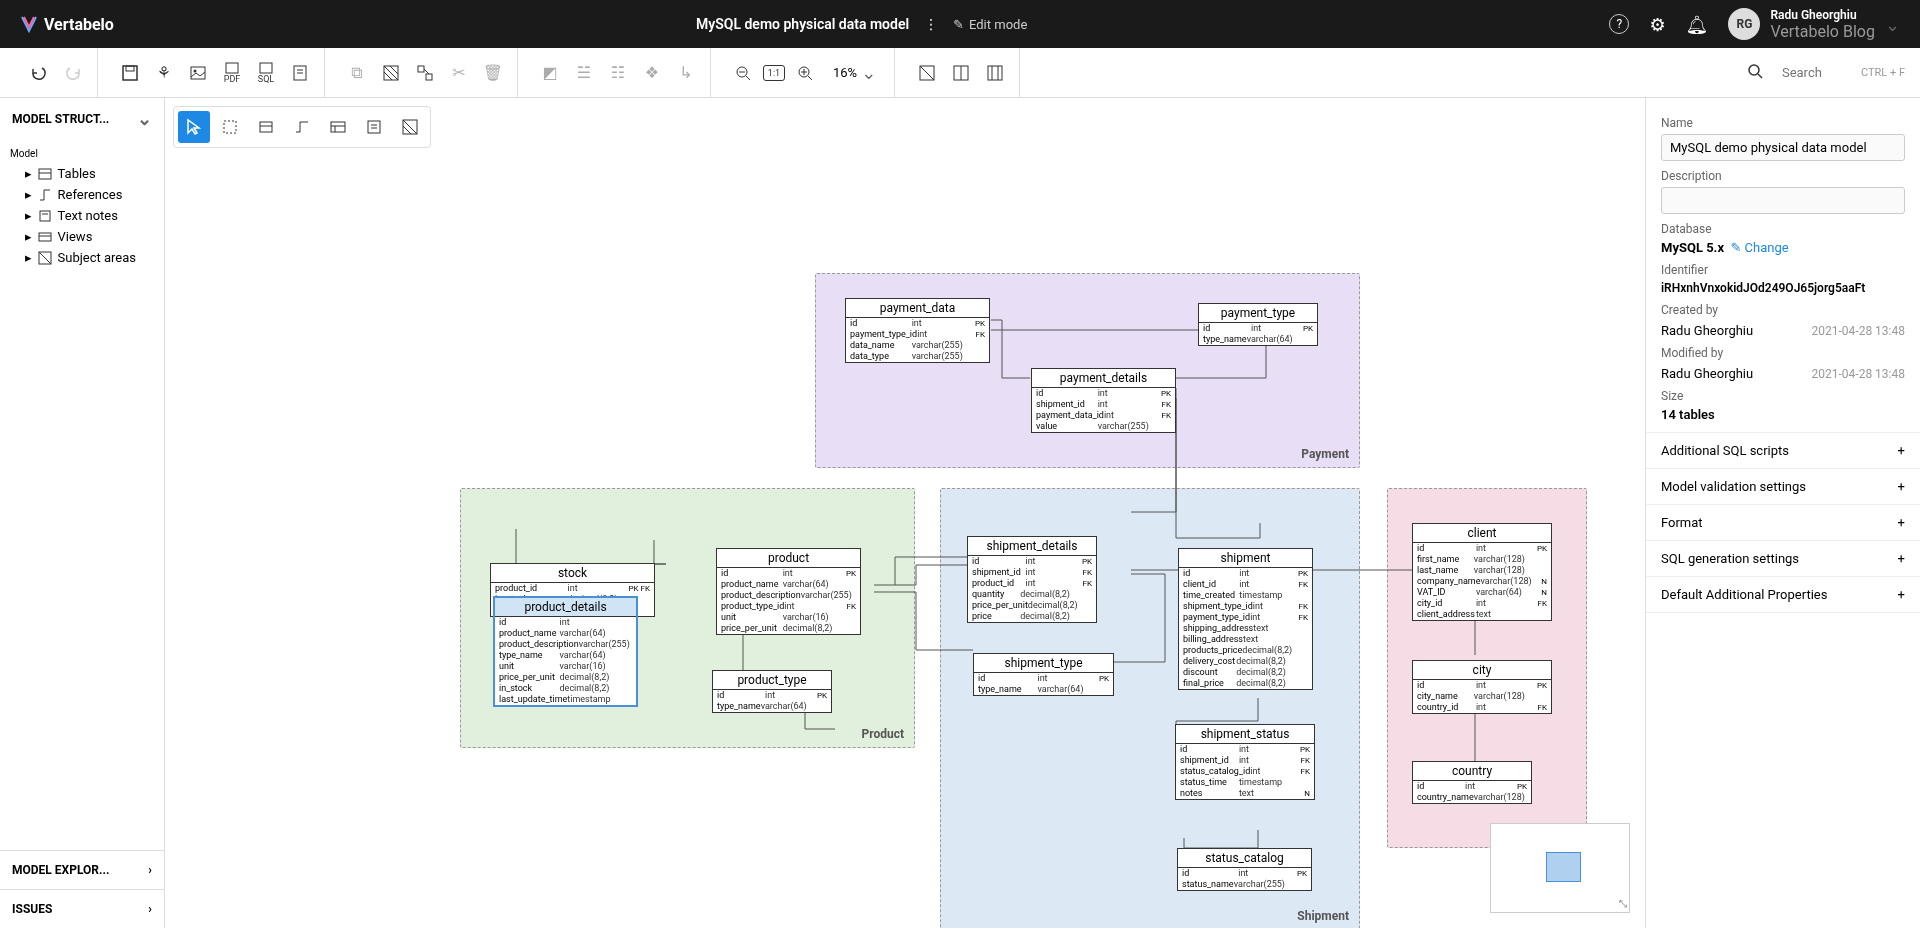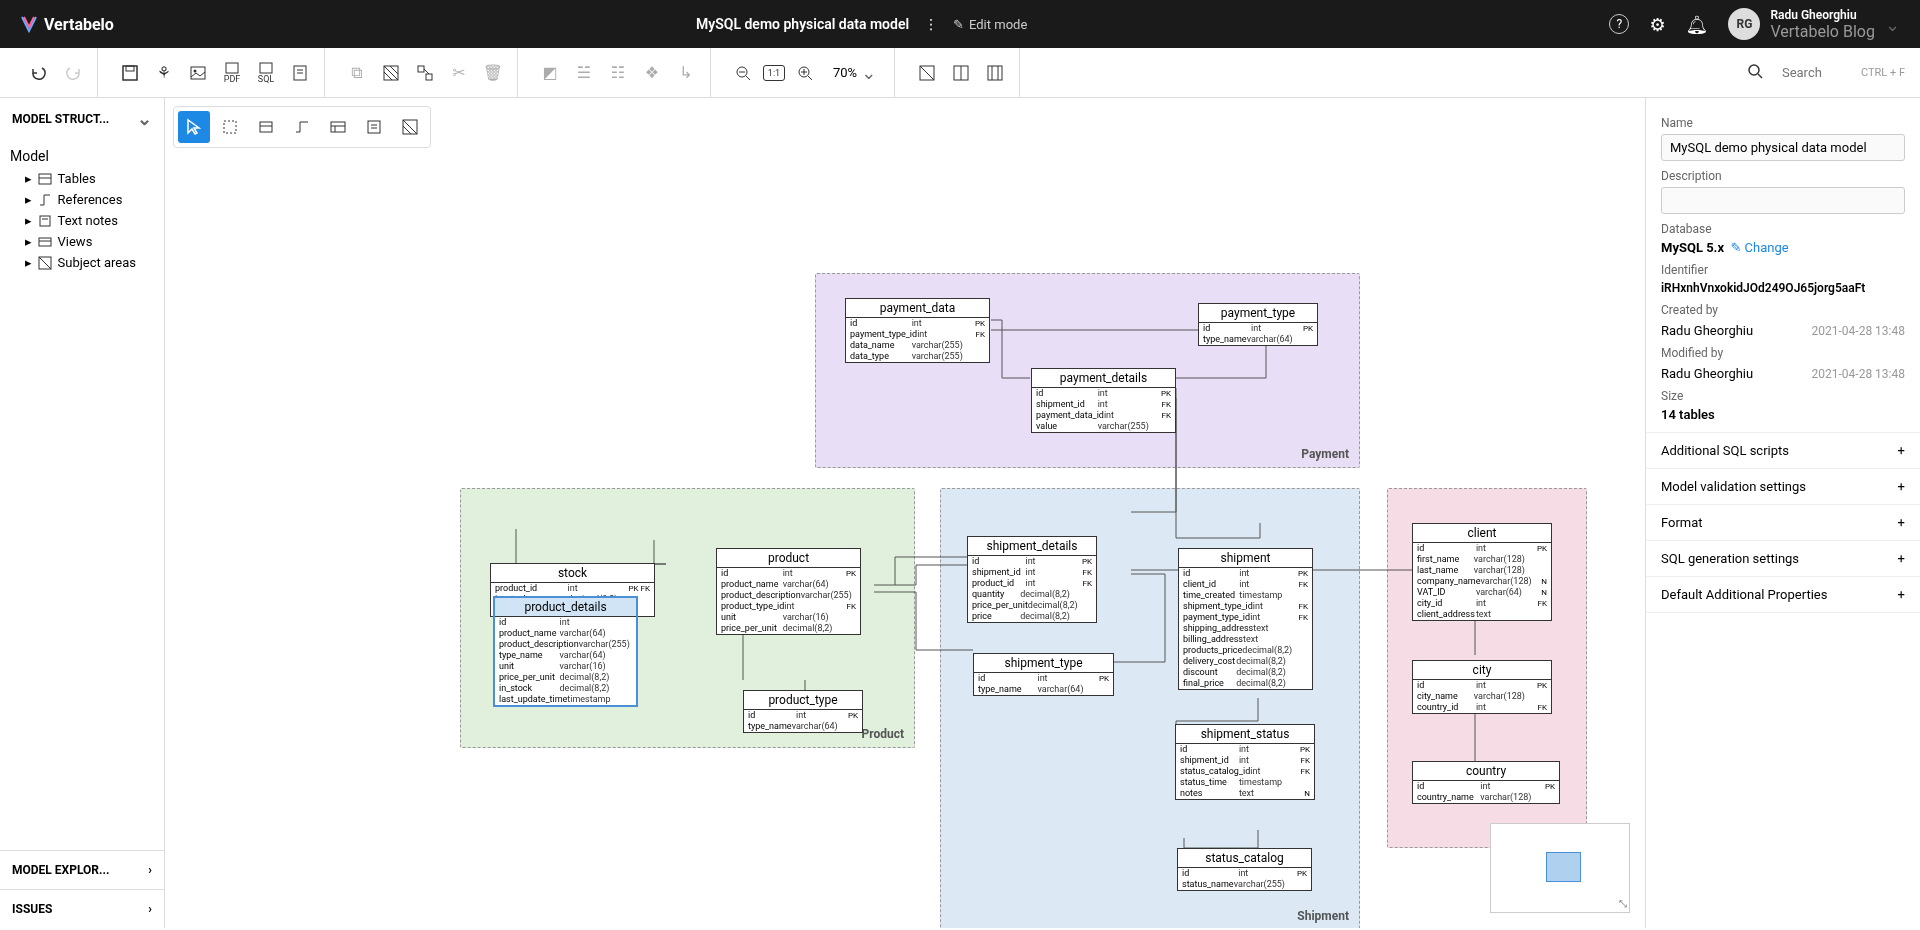--- a/index.html
+++ b/index.html
@@ -18,21 +18,21 @@
 .tb-group{display:flex;gap:6px;align-items:center;padding:0 10px;border-right:1px solid #ddd;height:100%}
 .tb-btn{width:28px;height:28px;display:flex;align-items:center;justify-content:center;cursor:pointer;border-radius:3px;color:#333}
 .tb-pdf,.tb-sql{font-size:9px;display:flex;flex-direction:column;align-items:center}
 .zoom-val{font-size:13px;padding:0 8px;display:flex;align-items:center;gap:4px}
 .search-box{margin-left:auto;display:flex;align-items:center;gap:19px;font-size:13px;color:#666}
 .kbd{font-size:11px;color:#999}
 .main{display:flex;height:830px}
 .left-panel{width:165px;border-right:1px solid #ddd;display:flex;flex-direction:column}
 .panel-header{padding:10px 12px;font-size:12px;font-weight:bold;display:flex;justify-content:space-between;align-items:center;cursor:pointer}
 .tree{padding:5px 10px;font-size:13px;flex:1}
-.tree-title{font-size:14px;padding:4px 0}
+.tree-title{font-size:10px;padding:4px 0}
 .tree-item{padding:3px 0 3px 15px;display:flex;align-items:center;gap:6px;cursor:pointer}
 .tree-icon{width:14px;height:14px;display:inline-block}
 .bottom-sections{margin-top:auto}
 .section-row{padding:12px;font-size:12px;font-weight:bold;border-top:1px solid #ddd;display:flex;justify-content:space-between;cursor:pointer}
 .canvas-wrap{flex:1;position:relative;background:#fff;overflow:hidden}
 .canvas-toolbar{position:absolute;top:8px;left:8px;display:flex;gap:4px;background:#fff;padding:4px;border:1px solid #ddd;border-radius:4px;z-index:10}
 .ct-btn{width:32px;height:32px;display:flex;align-items:center;justify-content:center;cursor:pointer;border-radius:3px}
 .ct-btn.active{background:#1e88e5;color:#fff}
 .diagram{position:absolute;top:0;left:0;width:100%;height:100%}
 .area{position:absolute;border:1px dashed #999;border-radius:2px}
@@ -190,21 +190,21 @@
     <div class="tb-btn" style="border:1px solid #333;font-size:9px;width:22px;height:16px">1:1</div>
     <div class="tb-btn">
         <svg width="18" height="18">
           <circle cx="8" cy="8" r="5" fill="none" stroke="#333"></circle>
           <line x1="5" y1="8" x2="11" y2="8" stroke="#333"></line>
           <line x1="8" y1="5" x2="8" y2="11" stroke="#333"></line>
           <line x1="12" y1="12" x2="16" y2="16" stroke="#333"></line>
         </svg>
       </div>
     <div class="zoom-val">
-        <span>70%</span> 
+        <span>16%</span> 
         <span class="chev">⌄</span>
       </div>
   </div>
   <div class="tb-group">
     <div class="tb-btn">
         <svg width="18" height="18">
           <rect x="2" y="2" width="14" height="14" fill="none" stroke="#333"></rect>
           <line x1="2" y1="2" x2="16" y2="16" stroke="#333"></line>
         </svg>
       </div>
@@ -522,21 +522,21 @@
               <span class="c1">in_stock</span>
               <span class="c2">decimal(8,2)</span>
               <span class="c3"></span>
             </div>
             <div class="tbl-row">
               <span class="c1">last_update_time</span>
               <span class="c2">timestamp</span>
               <span class="c3"></span>
             </div>
           </div>
-          <div class="tbl" style="left: 578px; top: 572px; width: 105px; margin-top: 20px;">
+          <div class="tbl" style="left: 547px; top: 572px; width: 105px;">
             <div class="tbl-head">product_type</div>
             <div class="tbl-row">
               <span class="c1">id</span>
               <span class="c2">int</span>
               <span class="c3">PK</span>
             </div>
             <div class="tbl-row">
               <span class="c1">type_name</span>
               <span class="c2">varchar(64)</span>
               <span class="c3"></span>
@@ -736,21 +736,21 @@
               <span class="c1">city_name</span>
               <span class="c2">varchar(128)</span>
               <span class="c3"></span>
             </div>
             <div class="tbl-row">
               <span class="c1">country_id</span>
               <span class="c2">int</span>
               <span class="c3">FK</span>
             </div>
           </div>
-          <div class="tbl" style="left: 1247px; top: 663px; width: 148px;">
+          <div class="tbl" style="left: 1247px; top: 663px; width: 120px;">
             <div class="tbl-head">country</div>
             <div class="tbl-row">
               <span class="c1">id</span>
               <span class="c2">int</span>
               <span class="c3">PK</span>
             </div>
             <div class="tbl-row">
               <span class="c1">country_name</span>
               <span class="c2">varchar(128)</span>
               <span class="c3"></span>

